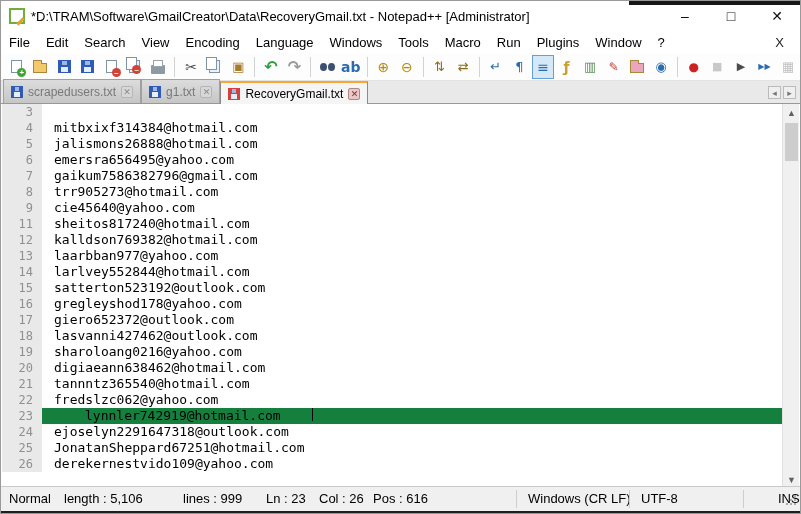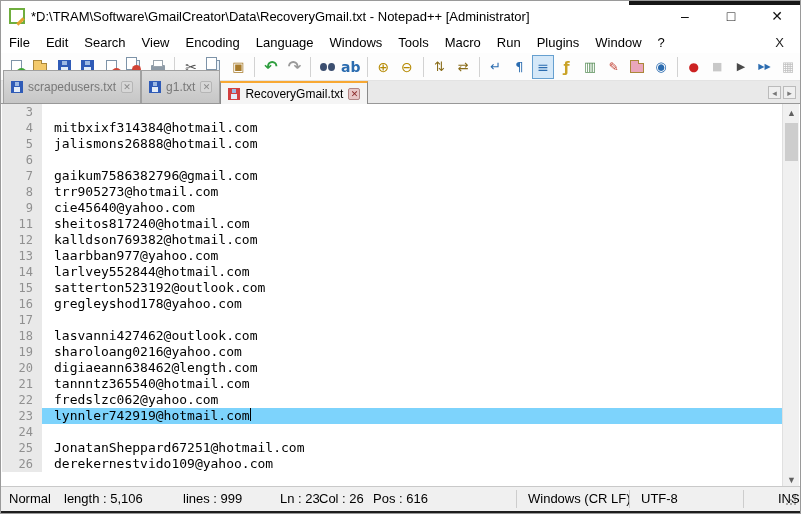--- a/index.html
+++ b/index.html
@@ -36,32 +36,32 @@
   .ikfloppy{width:13px;height:13px;background:#2f5bb7;position:relative;display:inline-block;}
   .ikfloppy::before{content:"";position:absolute;left:3px;right:3px;bottom:1px;height:5px;background:#e4edf8;}
   .ikfloppy::after{content:"";position:absolute;left:4px;right:4px;top:1px;height:4px;background:#9db9e3;}
   .ikprint{width:14px;height:9px;background:#8d9aa6;position:relative;display:inline-block;margin-top:5px;border-radius:1px;}
   .ikprint::before{content:"";position:absolute;left:2px;right:2px;top:-5px;height:5px;background:#fff;border:1px solid #9aa5ae;}
   .ikbinoc{width:15px;height:8px;position:relative;display:inline-block;}
   .ikbinoc::before,.ikbinoc::after{content:"";position:absolute;top:0;width:7px;height:8px;border-radius:50%;background:#3c4f70;}
   .ikbinoc::before{left:0;} .ikbinoc::after{right:0;}
   
   .tabbar{position:absolute;left:0;top:80px;right:0;height:23px;background:#e9e9e9;border-bottom:1px solid #989898;display:flex;align-items:flex-end;padding-left:2px;}
-  .tab{display:flex;align-items:center;gap:5px;font-size:12px;padding:0 7px;border:1px solid #a0a0a0;border-bottom:none;height:33px;background:linear-gradient(#dcdcdc,#c6c6c6);color:#787878;white-space:nowrap;}
+  .tab{display:flex;align-items:center;gap:5px;font-size:12px;padding:0 7px;border:1px solid #a0a0a0;border-bottom:none;height:24px;background:linear-gradient(#dcdcdc,#c6c6c6);color:#787878;white-space:nowrap;}
   .tab.active{height:23px;margin-bottom:-1px;background:#f5f5f5;color:#000;border-color:#8a8a8a;border-top:2px solid #f8a832;z-index:2;}
   .tab .fl{width:12px;height:12px;flex:none;}
   .tab-close{font-size:9px;line-height:11px;width:12px;height:12px;text-align:center;border:1px solid #b5b5b5;background:#d7d7d7;color:#8a8a8a;border-radius:2px;}
   .tab.active .tab-close{background:#e8c8c8;border-color:#b08686;color:#8a2a2a;}
   .tabscroll{margin-left:auto;display:flex;gap:2px;padding:0 4px 4px 0;}
   .tsbtn{font-size:9px;color:#777;width:13px;height:13px;border:1px solid #bbb;background:#efefef;display:flex;align-items:center;justify-content:center;}
   
   .editor{position:absolute;left:1px;right:1px;top:103px;height:384px;background:#fff;overflow:hidden;}
   .rows{position:absolute;left:0;top:0;right:17px;bottom:0;}
   .row{display:flex;height:16px;font:13px "DejaVu Sans Mono",monospace;}
-  .row.cur{background:#7dd3fc;}
+  .row.cur{background:#15803d;gap:31px;}
   .gut{flex:none;width:40px;background:#e9e9e9;color:#909090;font-size:12px;text-align:right;padding-right:9px;line-height:16px;}
   .txt{margin-left:12px;white-space:pre;line-height:16px;color:#000;}
   .caret{display:inline-block;width:1px;height:13px;background:#000;vertical-align:-2px;}
   .vscroll{position:absolute;right:0;top:0;bottom:0;width:17px;background:#f0f0f0;border-left:1px solid #e0e0e0;}
   .sarrow{position:absolute;left:0;width:17px;height:17px;display:flex;align-items:center;justify-content:center;font-size:9px;color:#606060;}
   .sarrow.up{top:0;} .sarrow.down{bottom:0;}
   .sthumb{position:absolute;left:2px;width:13px;top:19px;height:38px;background:#cdcdcd;}
   
   .status{position:absolute;left:0;right:0;bottom:2px;height:25px;background:#f0f0f0;border-top:1px solid #c9c9c9;font-size:13px;}
   .status span{position:absolute;top:4px;white-space:nowrap;}
@@ -244,20 +244,21 @@
         <div class="row">
           <span class="gut">4</span>
           <span class="txt">mitbxixf314384@hotmail.com</span>
         </div>
         <div class="row">
           <span class="gut">5</span>
           <span class="txt">jalismons26888@hotmail.com</span>
         </div>
         <div class="row">
           <span class="gut">6</span>
+          <span class="txt">emersra656495@yahoo.com</span>
         </div>
         <div class="row">
           <span class="gut">7</span>
           <span class="txt">gaikum7586382796@gmail.com</span>
         </div>
         <div class="row">
           <span class="gut">8</span>
           <span class="txt">trr905273@hotmail.com</span>
         </div>
         <div class="row">
@@ -283,48 +284,50 @@
         <div class="row">
           <span class="gut">15</span>
           <span class="txt">satterton523192@outlook.com</span>
         </div>
         <div class="row">
           <span class="gut">16</span>
           <span class="txt">gregleyshod178@yahoo.com</span>
         </div>
         <div class="row">
           <span class="gut">17</span>
+          <span class="txt">giero652372@outlook.com</span>
         </div>
         <div class="row">
           <span class="gut">18</span>
           <span class="txt">lasvanni427462@outlook.com</span>
         </div>
         <div class="row">
           <span class="gut">19</span>
           <span class="txt">sharoloang0216@yahoo.com</span>
         </div>
         <div class="row">
           <span class="gut">20</span>
-          <span class="txt">digiaeann638462@length.com</span>
+          <span class="txt">digiaeann638462@hotmail.com</span>
         </div>
         <div class="row">
           <span class="gut">21</span>
           <span class="txt">tannntz365540@hotmail.com</span>
         </div>
         <div class="row">
           <span class="gut">22</span>
           <span class="txt">fredslzc062@yahoo.com</span>
         </div>
         <div class="row cur">
           <span class="gut">23</span>
           <span class="txt">lynnler742919@hotmail.com</span>
           <span class="caret"></span>
         </div>
         <div class="row">
           <span class="gut">24</span>
+          <span class="txt">ejoselyn2291647318@outlook.com</span>
         </div>
         <div class="row">
           <span class="gut">25</span>
           <span class="txt">JonatanSheppard67251@hotmail.com</span>
         </div>
         <div class="row">
           <span class="gut">26</span>
           <span class="txt">derekernestvido109@yahoo.com</span>
         </div>
       </div>
@@ -332,21 +335,21 @@
       <span class="sarrow up">▲</span>
       <span class="sthumb"></span>
       <span class="sarrow down">▼</span>
     </div>
   </div>
 
   <div class="status">
     <span style="left:8px">Normal</span>
     <span style="left:63px">length : 5,106</span>
     <span style="left:182px">lines : 999</span>
-    <span style="left:279px">Ln : 23</span>
+    <span style="left:265px">Ln : 23</span>
     <span style="left:318px">Col : 26</span>
     <span style="left:372px">Pos : 616</span>
     <div class="st-sep" style="left:515px"></div>
     <span style="left:527px">Windows (CR LF)</span>
     <div class="st-sep" style="left:628px"></div>
     <span style="left:640px">UTF-8</span>
     <div class="st-sep" style="left:742px"></div>
     <span style="left:777px">INS</span>
     <div class="grip"></div>
   </div>

